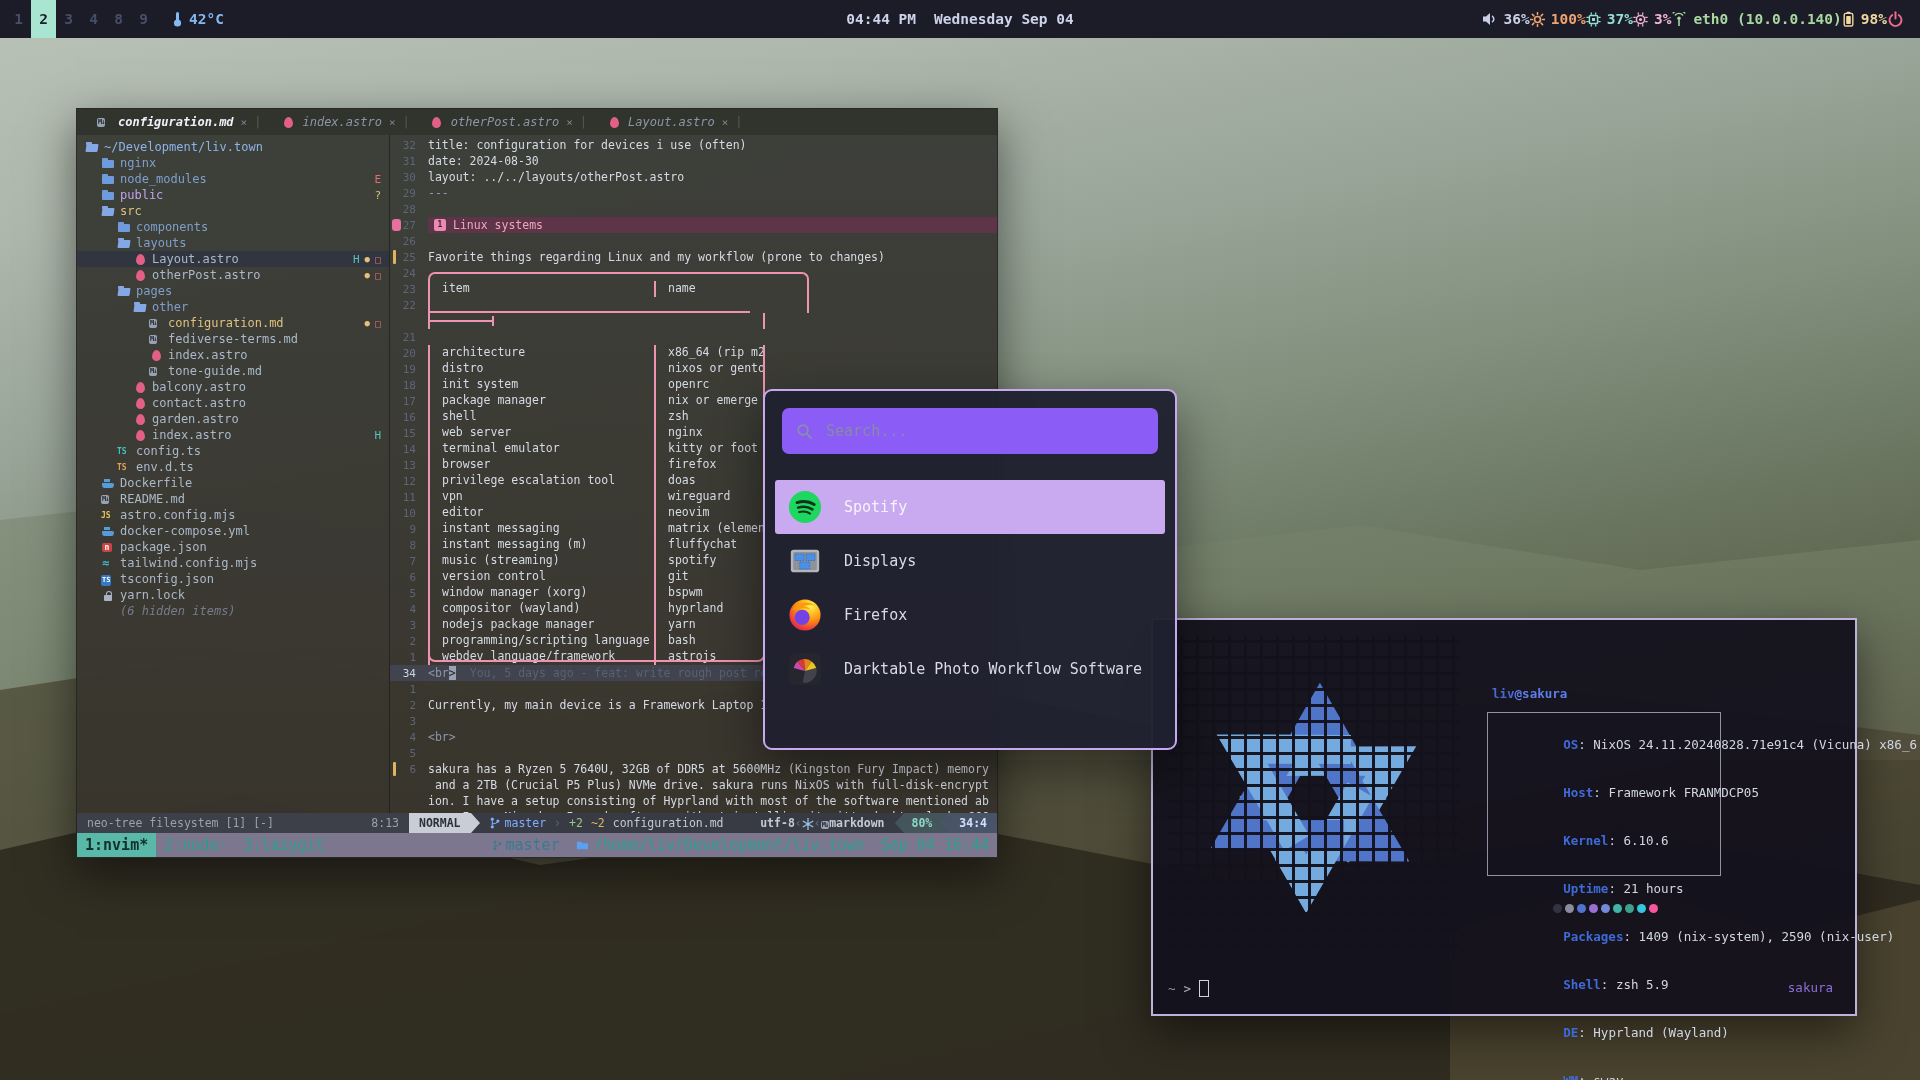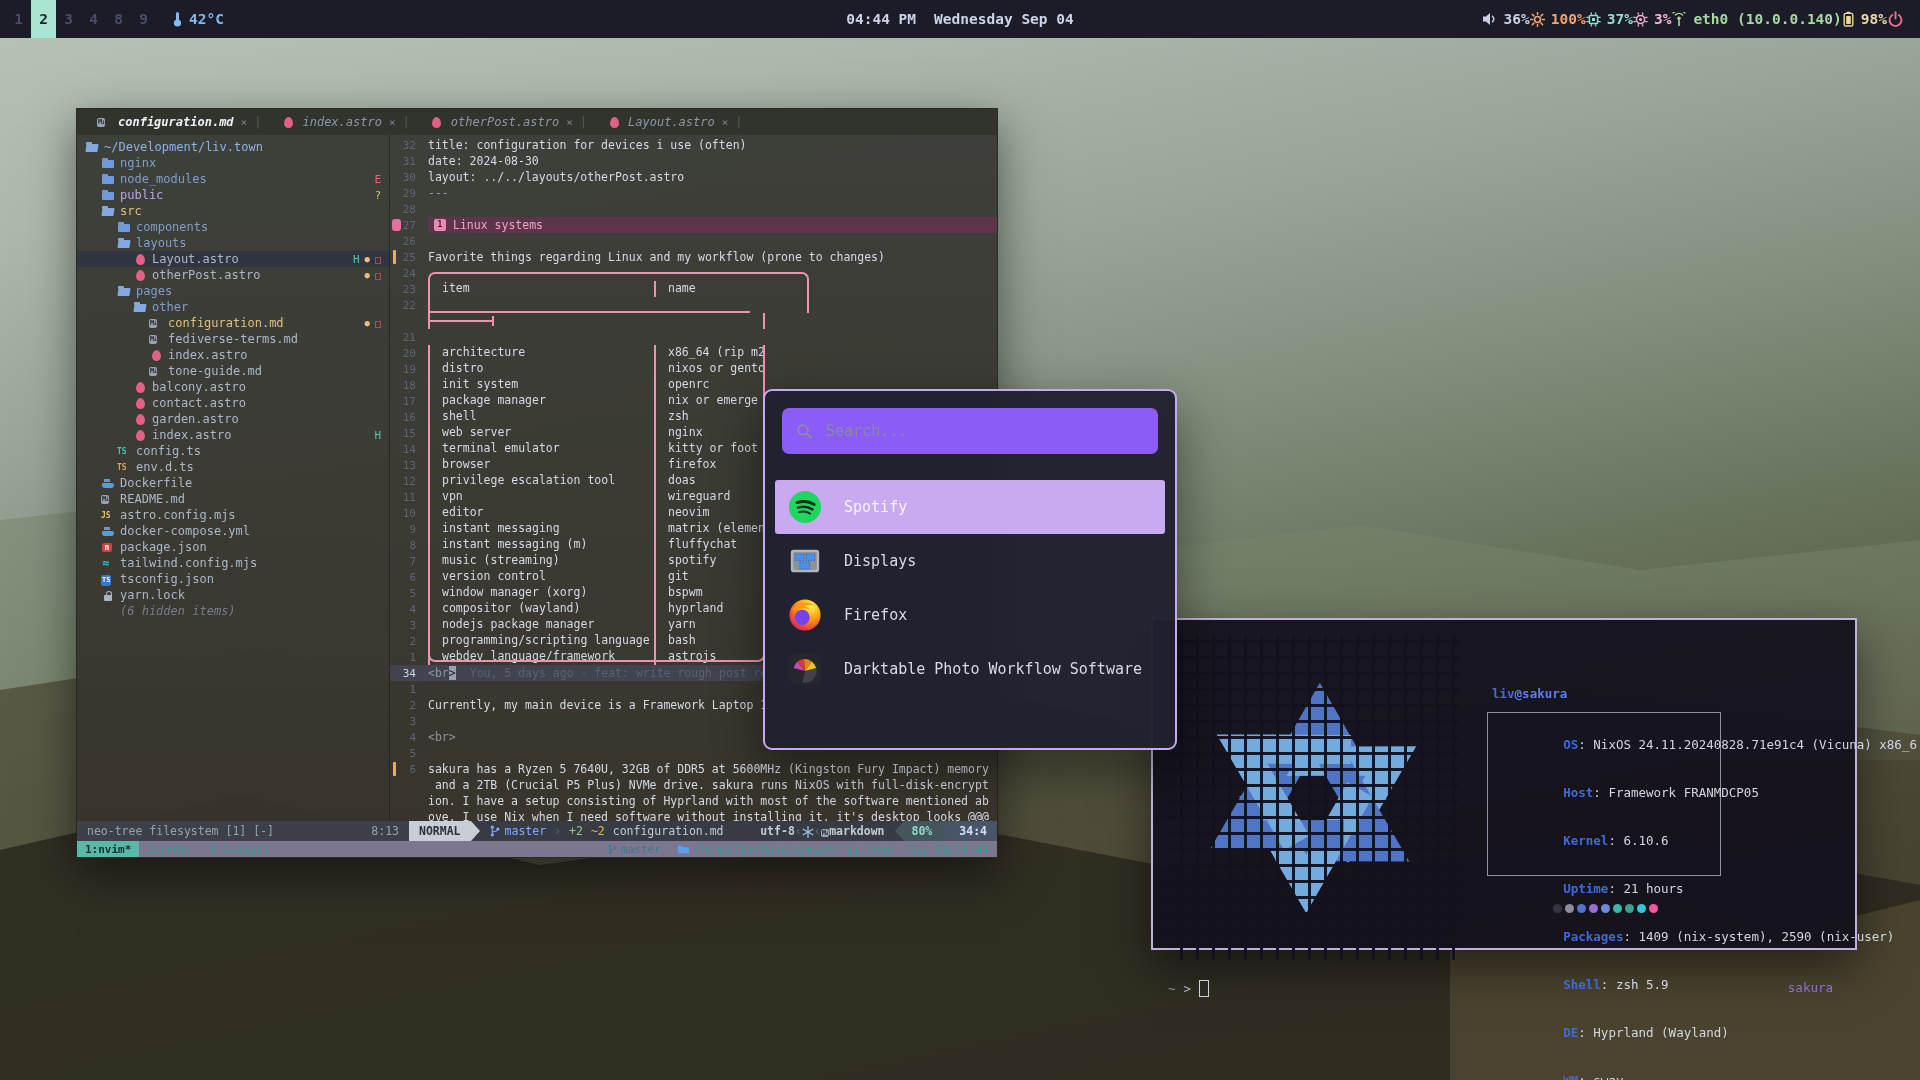--- a/index.html
+++ b/index.html
@@ -98,39 +98,39 @@
   .st-branch{color:#82aaff;display:flex;align-items:center;gap:5px;}
   .st-sep{color:#5f6775;}
   .st-add{color:#9ac87f;} .st-chg{color:#e0b35f;}
   .st-right{margin-left:auto;display:flex;align-items:flex-end;gap:0;font-weight:bold;}
   .mdbox::before{content:"M↓";font:bold 7px/9px "DejaVu Sans Mono",monospace;letter-spacing:-1px;background:#9aa4b5;color:#272b33;padding:0 1px;border-radius:2px;}
   .arr-l1{width:0;height:0;border-top:10px solid transparent;border-bottom:10px solid transparent;border-right:9px solid #45555c;}
   .st-pct{background:#45555c;color:#8fd8c8;display:flex;align-items:center;padding:0 8px;font-weight:bold;}
   .arr-l2{width:0;height:0;border-top:10px solid transparent;border-bottom:10px solid transparent;border-right:9px solid #4a5468;background:#45555c;}
   .st-pos{background:#4a5468;color:#cfe0ff;display:flex;align-items:center;padding:0 10px;font-weight:bold;}
   
-  .tmuxbar{height:16px;flex:none;background:rgba(130,125,152,.92);display:flex;align-items:center;font-size:11px;}
+  .tmuxbar{height:24px;flex:none;background:rgba(130,125,152,.92);display:flex;align-items:center;font-size:15px;}
   .tw{padding:0 8px;height:100%;display:flex;align-items:center;color:#2e9d8d;}
   .tw.twactive{background:#59b8a8;color:#12312b;font-weight:bold;}
   .tmux-right{margin-left:auto;display:flex;align-items:center;gap:16px;padding-right:8px;color:#2f9d8f;}
   .tmux-branch{color:#3a7a8f;display:flex;align-items:center;gap:4px;}
   .tmux-path{display:flex;align-items:center;gap:5px;}
   
   .launcher{position:absolute;left:763px;top:389px;width:414px;height:361px;z-index:5;box-sizing:border-box;
     background:rgba(32,33,47,.97);border:2px solid #c7a9ef;border-radius:9px;overflow:hidden;
     box-shadow:0 18px 50px rgba(0,0,0,.45);display:flex;flex-direction:column;}
   .search{margin:17px 17px 0 17px;height:46px;flex:none;background:#8b5cf6;border-radius:7px;display:flex;align-items:center;gap:11px;padding:0 14px;box-sizing:border-box;}
   .search input{flex:1;background:transparent;border:none;outline:none;color:#e8e6f2;font:15px "DejaVu Sans Mono",monospace;}
   .search input::placeholder{color:#878ca2;}
   .llist{margin-top:26px;}
   .litem{height:54px;display:flex;align-items:center;gap:22px;margin:0 10px;padding:0 13px;border-radius:3px;color:#dbd8ea;font-size:15px;}
   .litem.lsel{background:#c9a9ef;color:#f6f4fb;}
   .appico{width:34px;height:34px;flex:none;}
   
-  .fetch{position:absolute;left:1151px;top:618px;width:706px;height:332px;z-index:4;box-sizing:border-box;
+  .fetch{position:absolute;left:1151px;top:618px;width:706px;height:398px;z-index:4;box-sizing:border-box;
     background:rgba(19,17,28,.95);border:2px solid #beb2dd;box-shadow:0 16px 44px rgba(0,0,0,.5);font-size:12.5px;}
   .nixlogo{position:absolute;left:14px;top:16px;width:292px;height:324px;}
   .nixlogo .mosaic{position:absolute;inset:0;
     background:repeating-linear-gradient(0deg,transparent 0 13px,rgba(19,17,28,.96) 13px 16px),
                repeating-linear-gradient(90deg,transparent 0 13px,rgba(19,17,28,.96) 13px 16px);}
   .fuser{position:absolute;left:339px;top:66px;font-weight:bold;}
   .fuser .u1{color:#4a66d0;} .fuser .u2{color:#5f7de8;}
   .fbox{position:absolute;left:334px;top:92px;width:232px;height:162px;border:1px solid #8e92a2;}
   .finfo{position:absolute;left:350px;top:101px;line-height:16px;white-space:pre;}
   .finfo .k{color:#3f6ad8;font-weight:bold;} .finfo .v{color:#d2d6e2;}

